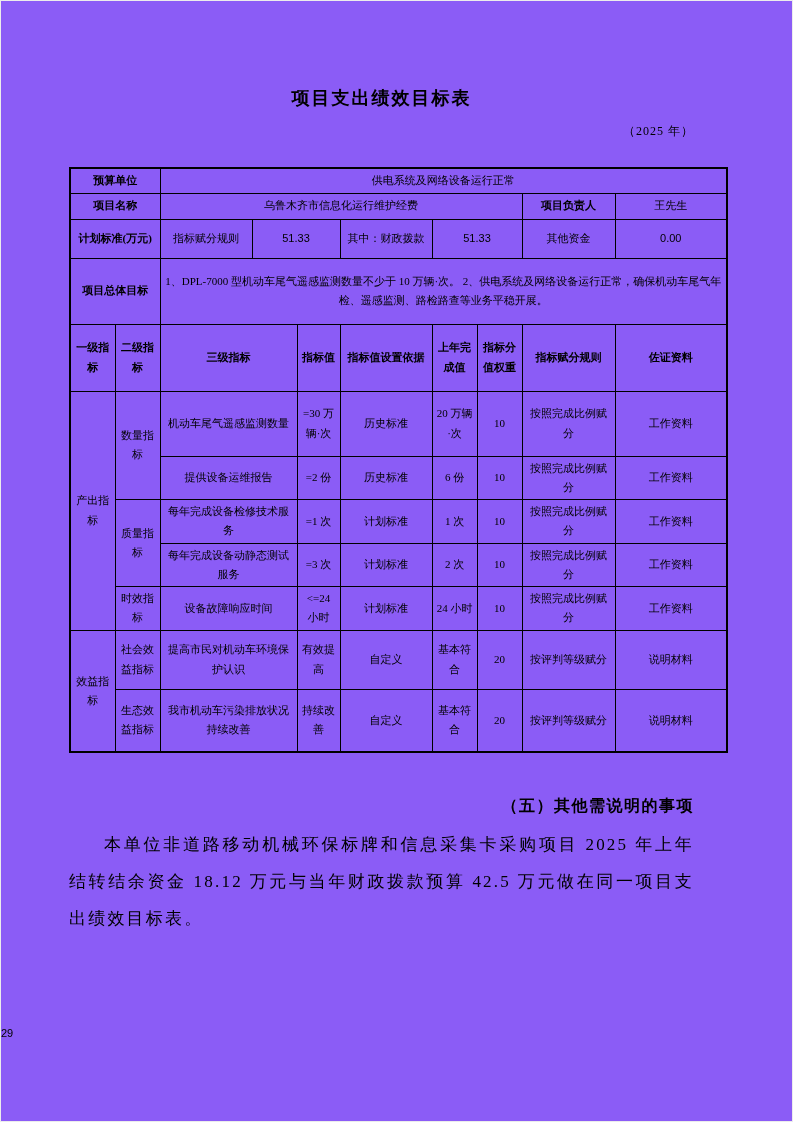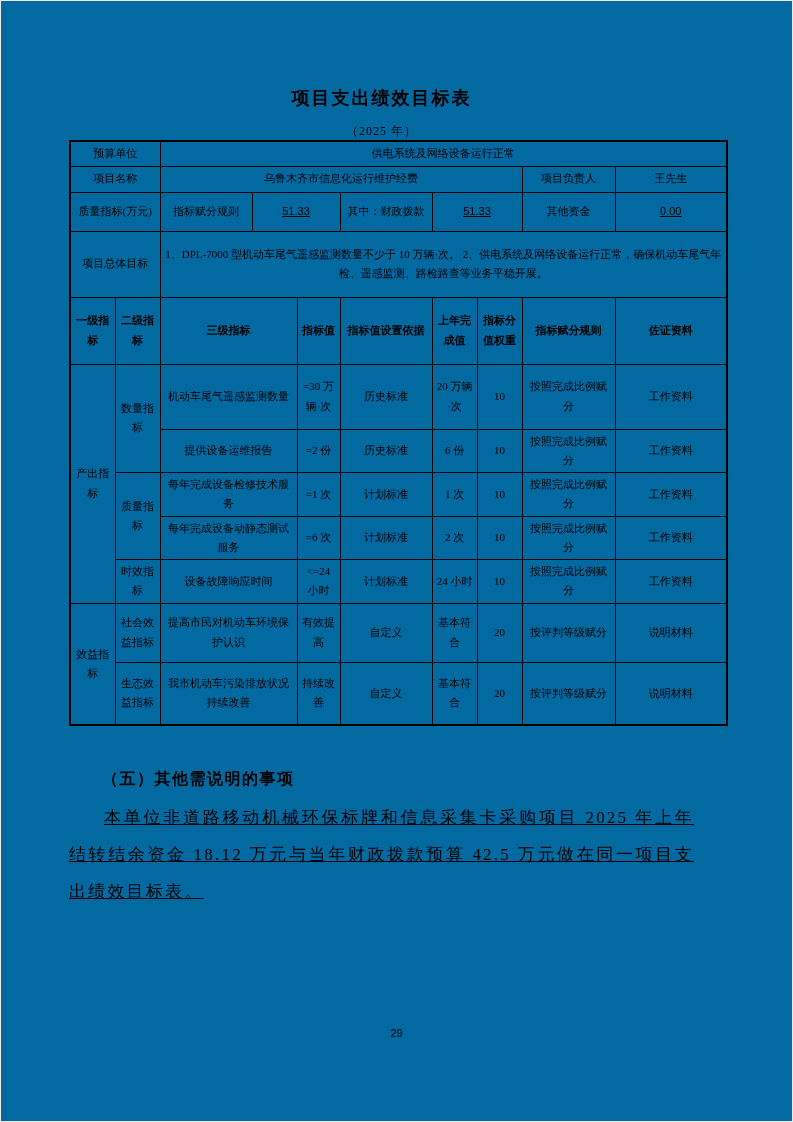--- a/index.html
+++ b/index.html
@@ -1,41 +1,41 @@
 <!DOCTYPE html>
 <html><head>
 <meta charset="utf-8">
 <style>
   * { box-sizing: border-box; }
   html,body { margin:0; padding:0; background:#fff; }
   .page {
-    position:relative; width:793px; height:1122px; background:#0369a1;
+    position:relative; width:793px; height:1122px; background:#8b5cf6;
     font-family:"Liberation Serif","DejaVu Serif",serif; color:#000;
     padding:85px 98px 0 68px; border:1px solid #ececec; overflow:hidden;
   }
   .title { margin:0 0 13px 0; text-align:center; font-size:18px; font-weight:bold; letter-spacing:2px; }
-  .subtitle { margin:0 0 0 0; text-align:center; font-size:12px; letter-spacing:1px; }
+  .subtitle { margin:0 0 27px 0; text-align:right; font-size:12px; letter-spacing:1px; }
 
   table.perf { width:657px; border-collapse:collapse; table-layout:fixed; border:2px solid #000; }
   table.perf td {
     border:1px solid #000; text-align:center; vertical-align:middle;
     font-size:11px; line-height:1.75; padding:2px 3px; word-break:break-all;
   }
-  td.lbl { font-weight:normal; }
+  td.lbl { font-weight:bold; }
   tr.hdr td { font-weight:bold; }
   td.goal { text-align:left; padding:4px 9px; line-height:2.05; word-break:break-all; }
-  td.money { font-family:"Liberation Sans","DejaVu Sans",sans-serif; font-size:11px;text-decoration:underline; }
+  td.money { font-family:"Liberation Sans","DejaVu Sans",sans-serif; font-size:11px; }
 
-  .sec-heading { margin:43px 0 9px 0; padding-left:33px; font-size:16px; font-weight:bold; letter-spacing:1.5px; }
+  .sec-heading { margin:43px 0 9px 0; padding-left:33px; font-size:16px; font-weight:bold; letter-spacing:1.5px;text-align:right; }
   .body-para {
     margin:0; font-size:17px; line-height:37px; letter-spacing:2.2px;
-    text-align:justify; text-indent:35px; word-break:break-all;text-decoration:underline;
+    text-align:justify; text-indent:35px; word-break:break-all;
   }
   .pageno {
-    position:absolute; left:0; right:0; bottom:82px; text-align:center;
+    position:absolute; left:0; right:0; bottom:82px; 
     font-size:11px; font-family:"Liberation Sans","DejaVu Sans",sans-serif;
   }
 </style>
 </head>
 <body>
 
 <div class="page">
 
   <h1 class="title">项目支出绩效目标表</h1>
   <div class="subtitle">（2025 年）</div>
@@ -61,21 +61,21 @@
     </tr>
 
     <tr style="height:26px">
       <td colspan="2" class="lbl">项目名称</td>
       <td colspan="6">乌鲁木齐市信息化运行维护经费</td>
       <td class="lbl">项目负责人</td>
       <td>王先生</td>
     </tr>
 
     <tr style="height:39px">
-      <td colspan="2" class="lbl">质量指标(万元)</td>
+      <td colspan="2" class="lbl">计划标准(万元)</td>
       <td>指标赋分规则</td>
       <td colspan="2" class="money">51.33</td>
       <td>其中：财政拨款</td>
       <td colspan="2" class="money">51.33</td>
       <td>其他资金</td>
       <td class="money">0.00</td>
     </tr>
 
     <tr style="height:66px">
       <td colspan="2" class="lbl">项目总体目标</td>
@@ -122,21 +122,21 @@
       <td>=1 次</td>
       <td>计划标准</td>
       <td>1 次</td>
       <td>10</td>
       <td>按照完成比例赋分</td>
       <td>工作资料</td>
     </tr>
 
     <tr style="height:41px">
       <td colspan="2">每年完成设备动静态测试服务</td>
-      <td>=6 次</td>
+      <td>=3 次</td>
       <td>计划标准</td>
       <td>2 次</td>
       <td>10</td>
       <td>按照完成比例赋分</td>
       <td>工作资料</td>
     </tr>
 
     <tr style="height:41px">
       <td>时效指标</td>
       <td colspan="2">设备故障响应时间</td>

